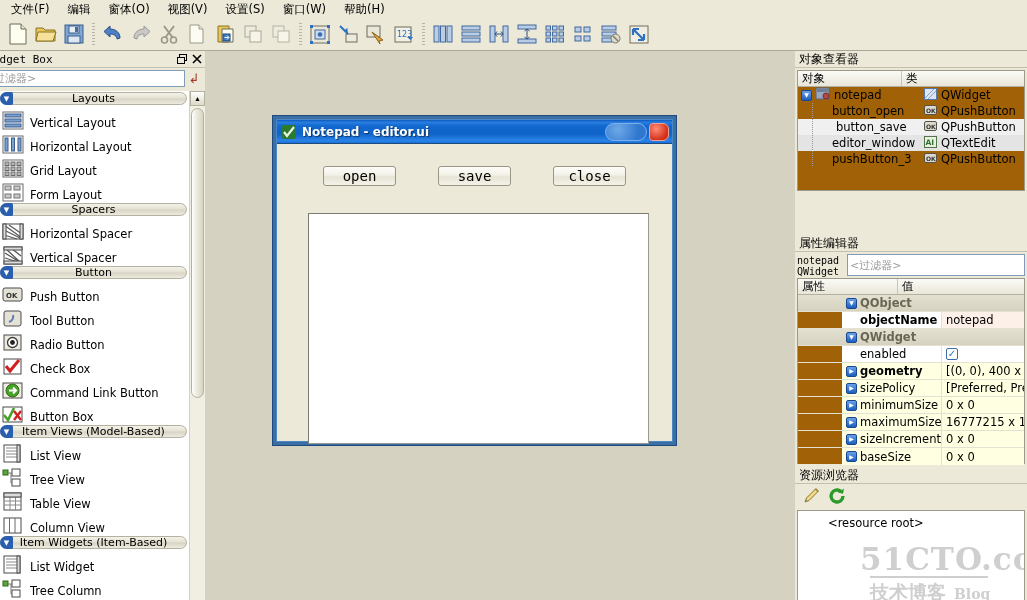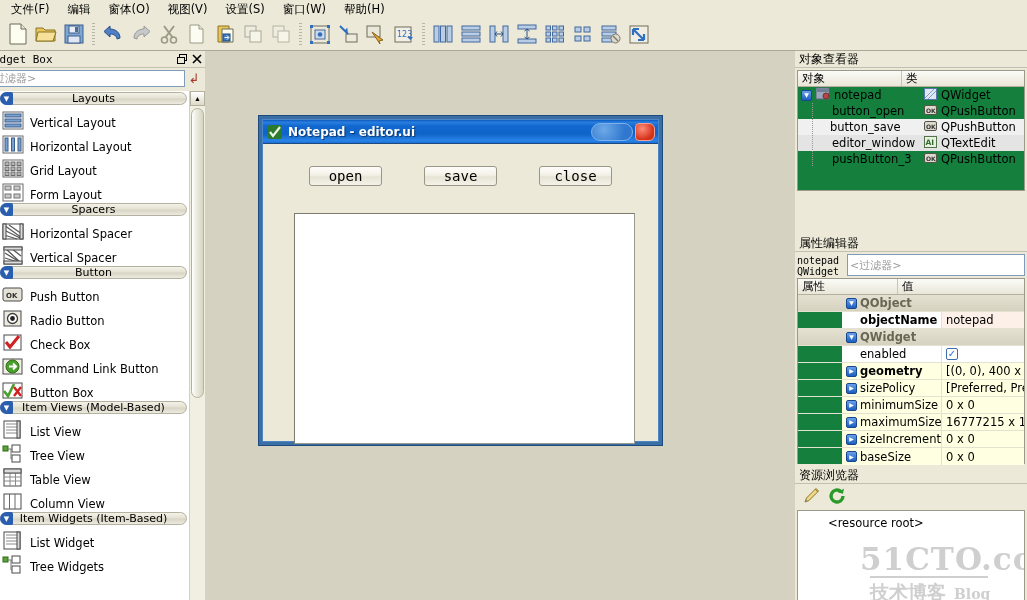--- a/index.html
+++ b/index.html
@@ -197,21 +197,21 @@
   .rightpanel {
     position: absolute; top: 51px; left: 795px; width: 232px; height: 549px;
     background: #ece9d8;
   }
   .rp-title {
     height: 17px; background: #ece9d8;
     border-bottom: 1px solid #c3c0b2;
     display:flex; align-items:center; padding-left: 4px;
     font-family: "DejaVu Sans", sans-serif; font-size: 12px;
   }
-  .rp-box { background: #15803d; border: 1px solid #9b998c; }
+  .rp-box { background: #a16207; border: 1px solid #9b998c; }
 
   .oi-head, .pe-head {
     display: flex; height: 16px;
     background: linear-gradient(to bottom,#fbfbf7,#e9e6d8);
     border-bottom: 1px solid #b5b1a0;
     font-family: "DejaVu Sans", sans-serif; font-size: 11.5px;
   }
   .oi-head div, .pe-head div {
     display:flex; align-items:center; padding-left: 4px;
     border-right: 1px solid #c9c5b4;
@@ -486,21 +486,21 @@
     <div class="tb-btn">
       <svg class="tb-icon" width="22" height="21" viewBox="0 0 22 21">
         <rect x="2" y="2" width="18" height="17" fill="#f0eee2" stroke="#6f6d5d"></rect>
         <path d="M5 5l11 11M5 5v6M5 5h6M16 16v-6M16 16h-6" stroke="#2f6fc0" stroke-width="2.2" fill="none"></path>
       </svg>
     </div>
   </div>
 
   <div class="workspace">
 
-    <div class="formwin" style="left:53px; top:64px;">
+    <div class="formwin" style="left:67px; top:64px;">
       <div class="formwin-outer">
         <div class="fw-title">
           <span class="fw-icon">
             <svg width="16" height="16" viewBox="0 0 16 16">
               <rect x="1" y="1" width="14" height="14" rx="2" fill="#2c7a2c"></rect>
               <path d="M3 8l3 4 7-9" stroke="#e8f4e8" stroke-width="2.2" fill="none"></path>
             </svg>
           </span>
           <span class="fw-titletext">Notepad - editor.ui</span>
           <span class="fw-ctrls">
@@ -646,20 +646,29 @@
             <svg width="22" height="19" viewBox="0 0 22 19">
                 <rect x="1" y="3" width="19" height="13" rx="2" fill="#e4e2d6" stroke="#4a4a4a"></rect>
             <text x="4" y="12.5" font-family="DejaVu Sans" font-size="7" font-weight="bold" fill="#333">OK</text>
               </svg>
           </span>
           <span class="wb-label">Push Button</span>
         </div>
         <div class="wb-item">
           <span class="wb-ico">
             <svg width="22" height="19" viewBox="0 0 22 19">
+                <rect x="2" y="2" width="17" height="15" rx="2" fill="#e4e2d6" stroke="#4a4a4a"></rect>
+            <path d="M7 13c3-1 5-4 4-7" stroke="#5b7fae" stroke-width="2" fill="none"></path>
+              </svg>
+          </span>
+          <span class="wb-label">Tool Button</span>
+        </div>
+        <div class="wb-item">
+          <span class="wb-ico">
+            <svg width="22" height="19" viewBox="0 0 22 19">
                 <rect x="2" y="2" width="17" height="15" fill="#eceadf" stroke="#4a4a4a"></rect>
             <circle cx="10.5" cy="9.5" r="5" fill="#fff" stroke="#3a3a3a" stroke-width="1.3"></circle>
                 <circle cx="10.5" cy="9.5" r="2.4" fill="#222"></circle>
               </svg>
           </span>
           <span class="wb-label">Radio Button</span>
         </div>
         <div class="wb-item">
           <span class="wb-ico">
             <svg width="22" height="19" viewBox="0 0 22 19">
@@ -755,21 +764,21 @@
         </div>
         <div class="wb-item">
           <span class="wb-ico">
             <svg width="22" height="19" viewBox="0 0 22 19">
             <rect x="1" y="2" width="5" height="5" fill="#5ca33c" stroke="#2c6b16"></rect>
             <rect x="10" y="1" width="8" height="7" fill="#fff" stroke="#4a4a4a"></rect>
             <rect x="10" y="11" width="8" height="7" fill="#fff" stroke="#4a4a4a"></rect>
             <path d="M6 5h3v10h1M9 5h1" stroke="#777" fill="none"></path>
               </svg>
           </span>
-          <span class="wb-label">Tree Widgets</span>
+          <span class="wb-label">Tree Column</span>
         </div>
 
       </div>
 
       <div class="wb-sb">
         <div class="wb-sb-up">▲</div>
         <div class="wb-sb-thumb"></div>
       </div>
     </div>
   </div>
@@ -818,21 +827,21 @@
             <text x="2" y="8.6" font-family="DejaVu Sans" font-size="6" font-weight="bold" fill="#333">OK</text>
               </svg>
           </span>
           <span>QPushButton</span>
         </div>
       </div>
 
       <div class="oi-row alt">
         <div class="oi-name">
           <span class="tree-dash"></span>
-          <span style="margin-left:12px">button_save</span>
+          <span style="margin-left:18px">button_save</span>
         </div>
         <div class="oi-class">
           <span>
             <svg width="13" height="12" viewBox="0 0 13 12">
                 <rect x="0.5" y="1.5" width="12" height="9" rx="1.5" fill="#dcdacd" stroke="#55534a"></rect>
             <text x="2" y="8.6" font-family="DejaVu Sans" font-size="6" font-weight="bold" fill="#333">OK</text>
               </svg>
           </span>
           <span>QPushButton</span>
         </div>

